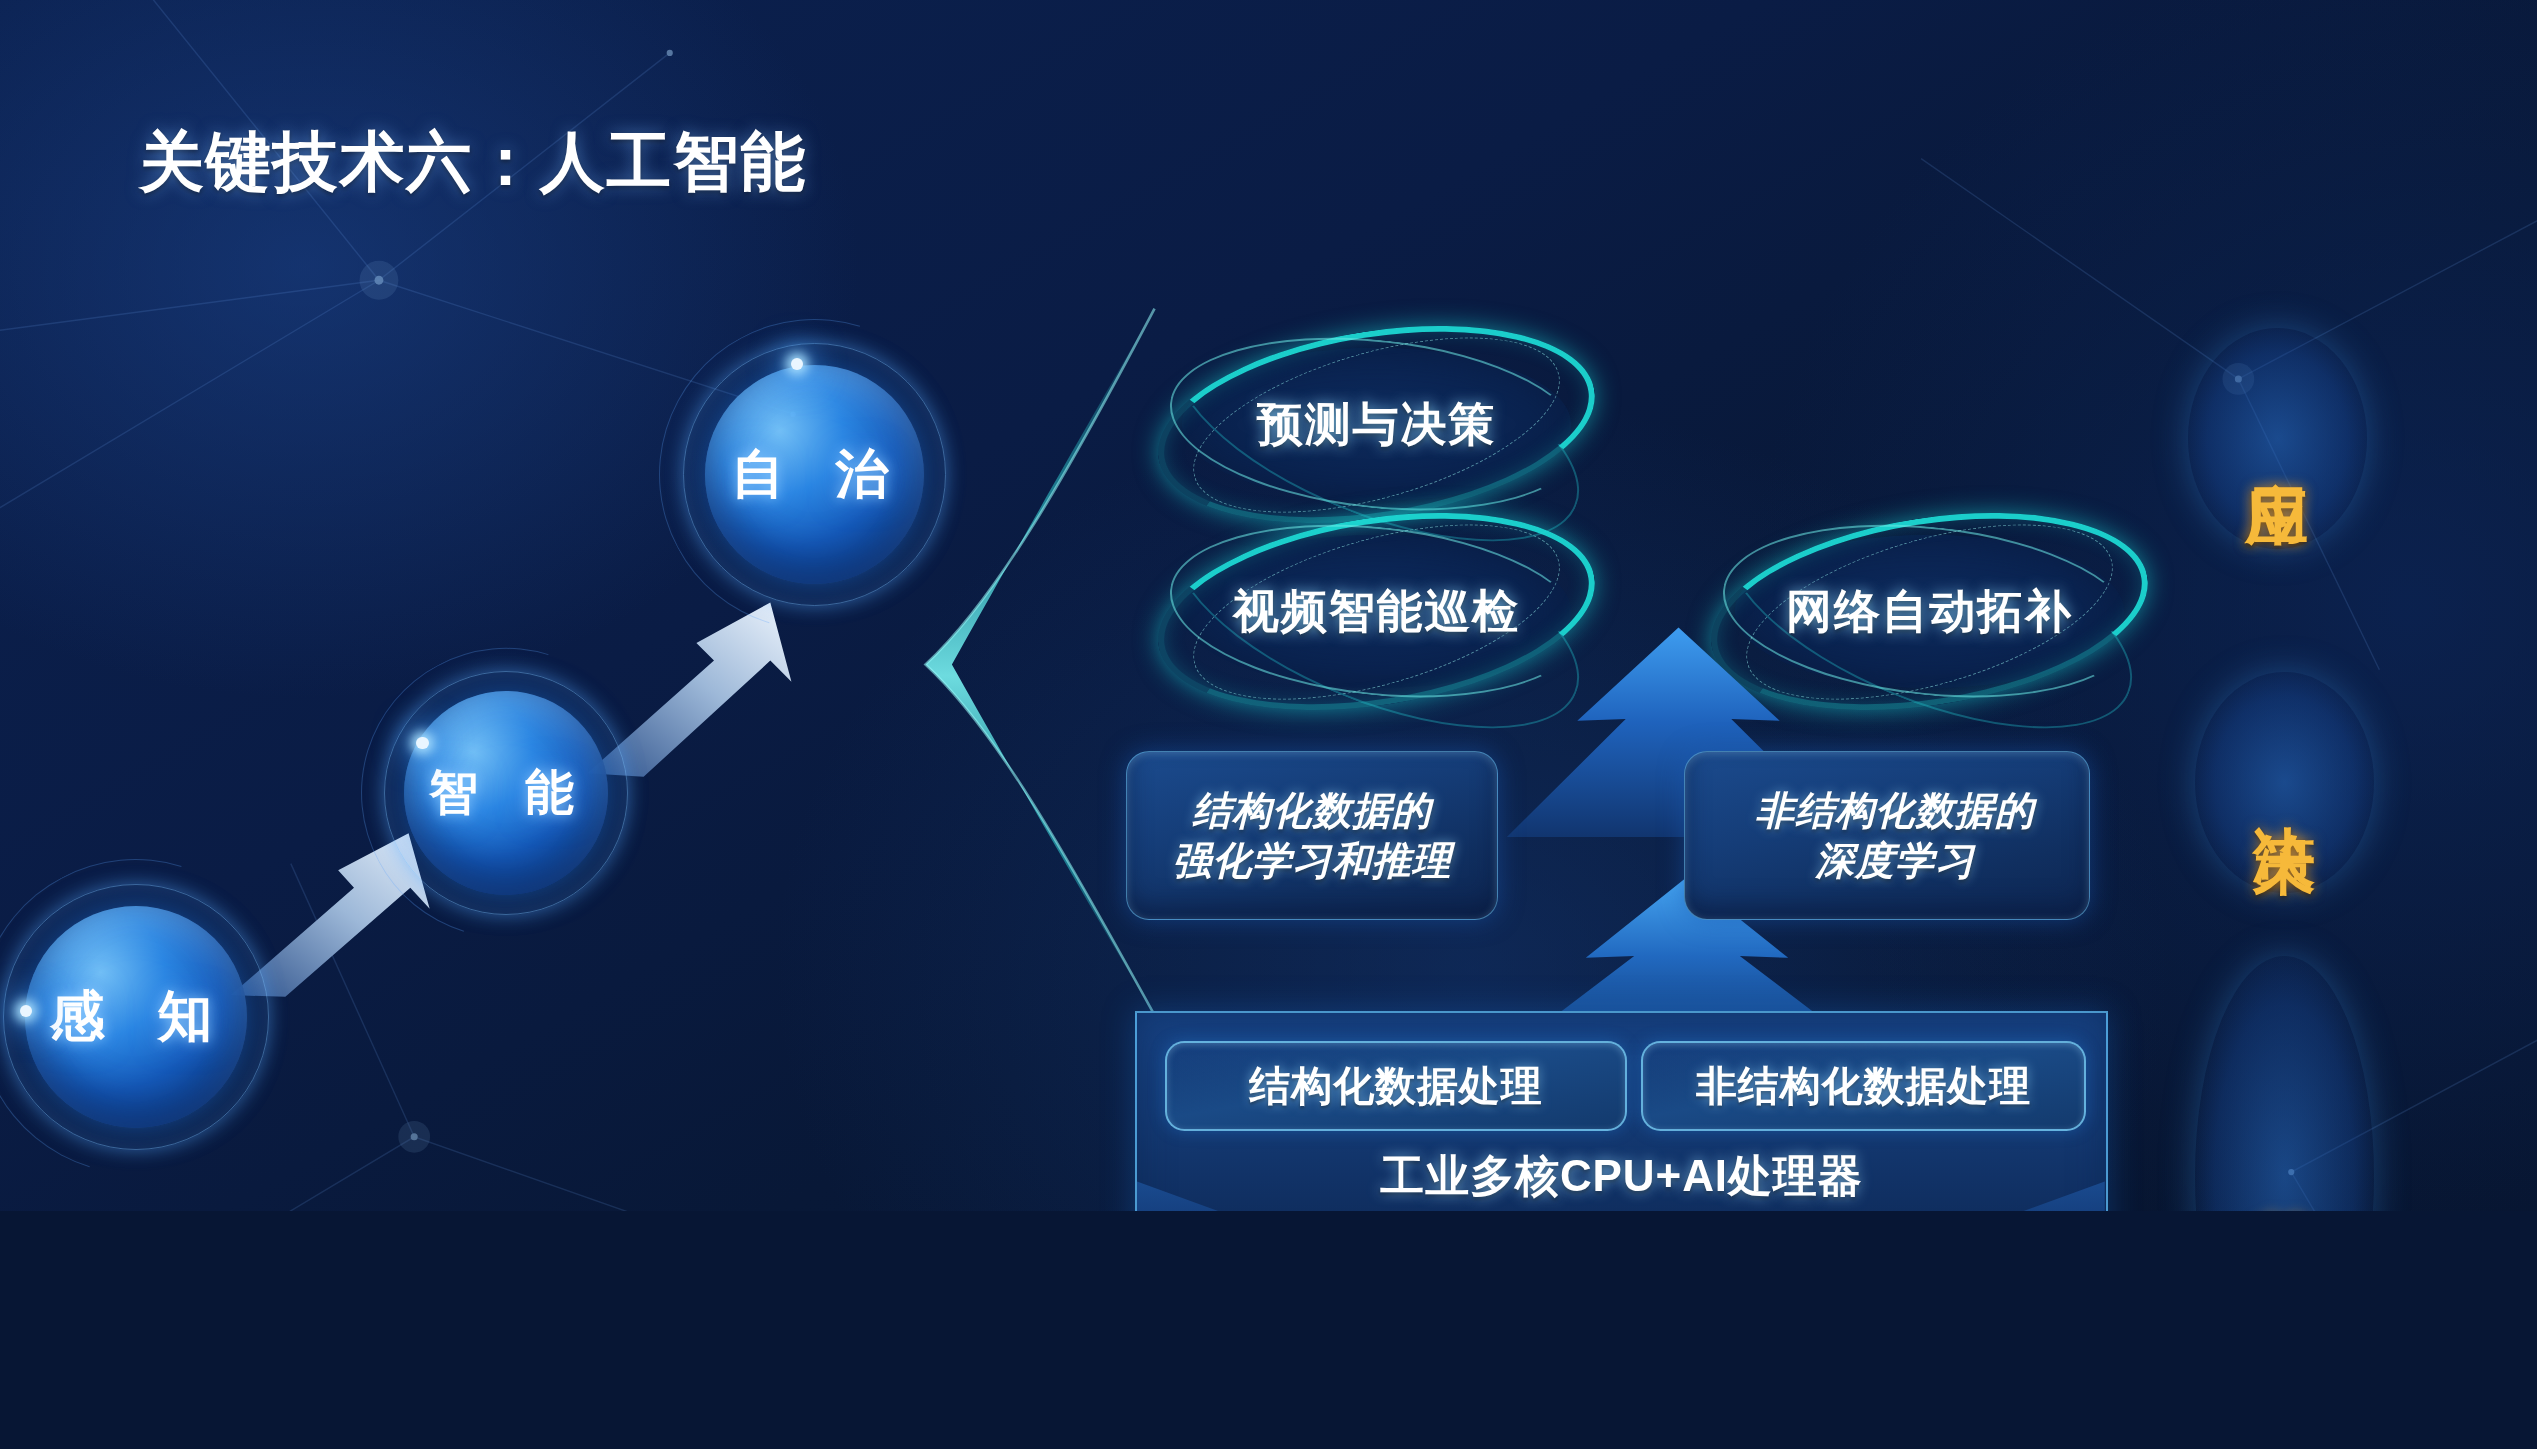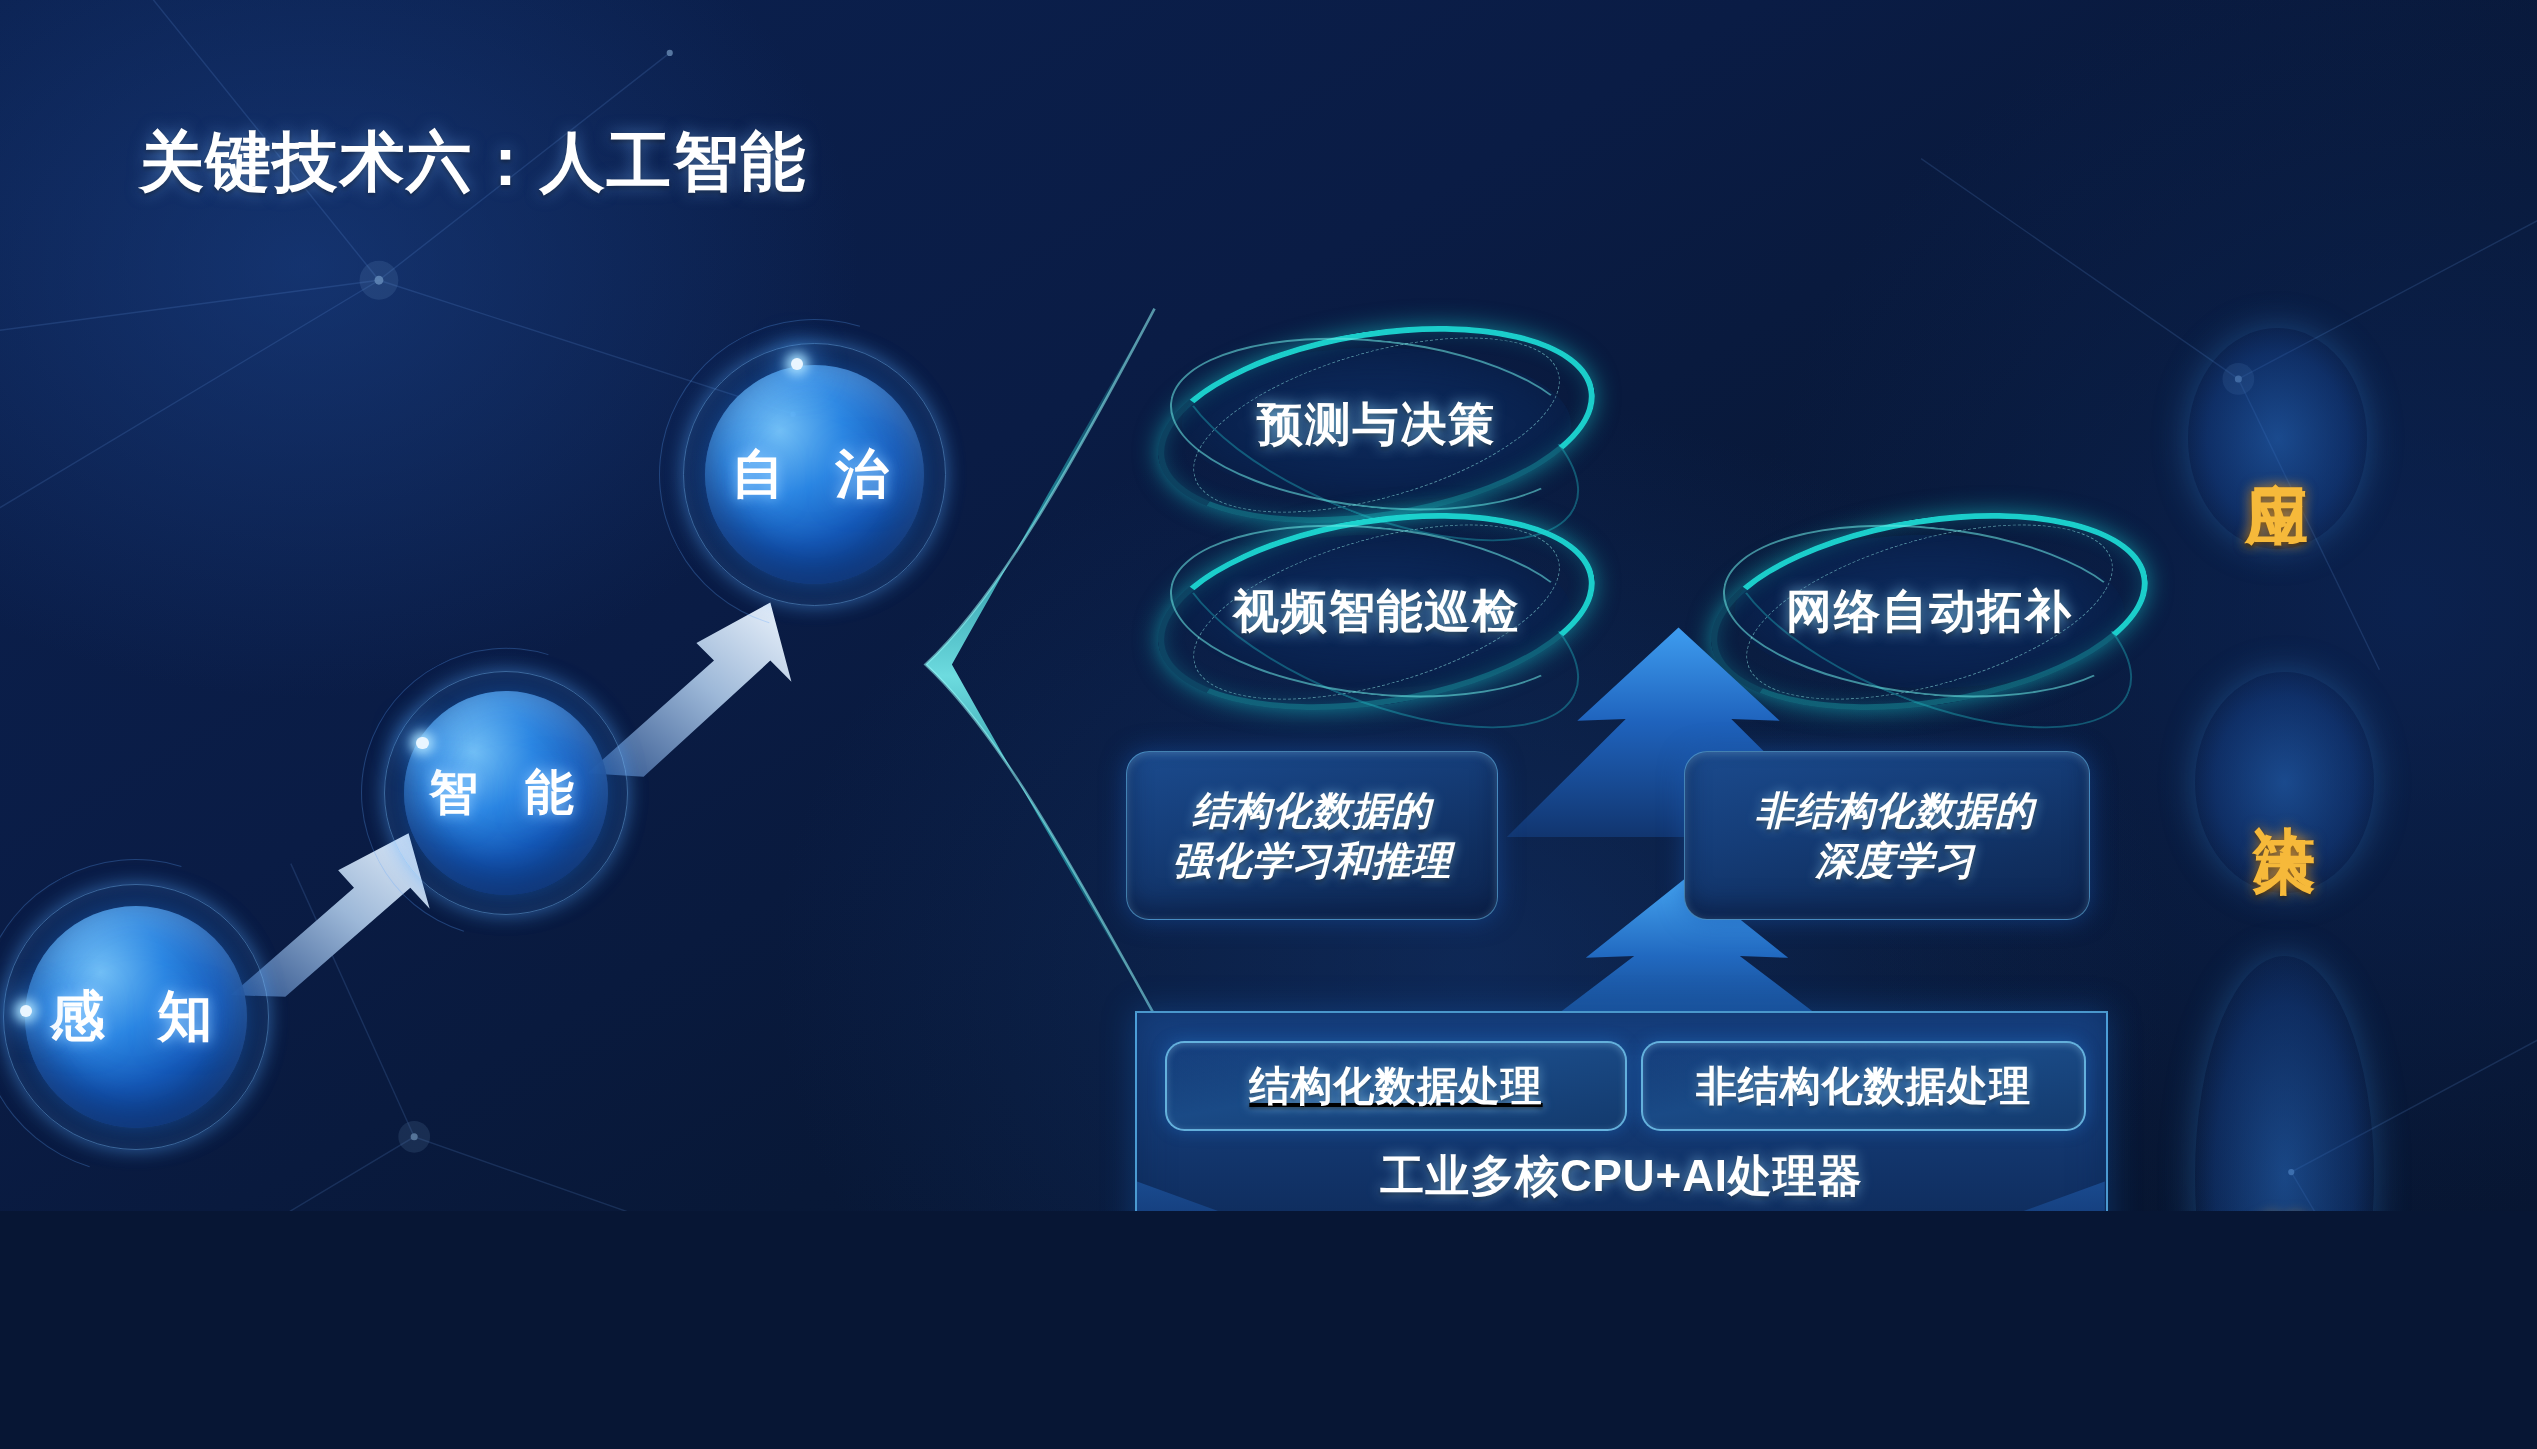--- a/index.html
+++ b/index.html
@@ -165,21 +165,21 @@
     border-radius:19.4px;
     display:flex;align-items:center;justify-content:center;
     background:linear-gradient(170deg,#1f5699 0%,#18468000 0%,#1a4a86 45%,#133a6d 100%);
     border:2.6px solid rgba(120,205,245,.8);
     box-shadow:inset 0 1.8px 7px rgba(170,225,255,.3), 0 0 16px rgba(35,120,210,.4);
   }
   .pbox span{
     color:#fff;font-weight:700;font-size:41px;letter-spacing:0.9px;white-space:nowrap;
     text-shadow:0 0 10.6px rgba(150,215,255,.7),0 1.8px 3.5px rgba(0,0,0,.55);
   }
-  #pbox-0{left:28px;width:458px;text-decoration:underline;}
+  #pbox-0{left:28px;width:458px;}
   #pbox-1{left:504px;width:441px;}
   #cpu-line{
     position:absolute;left:0;right:0;top:134px;text-align:center;
     color:#fff;font-weight:700;font-size:44px;letter-spacing:0.9px;
     text-shadow:0 0 12.3px rgba(150,215,255,.75),0 1.8px 4.4px rgba(0,0,0,.6);
   }
   #base-slab{position:absolute;left:0;right:0;bottom:0;height:92px;pointer-events:none;}
 
   
   .vlabel{

